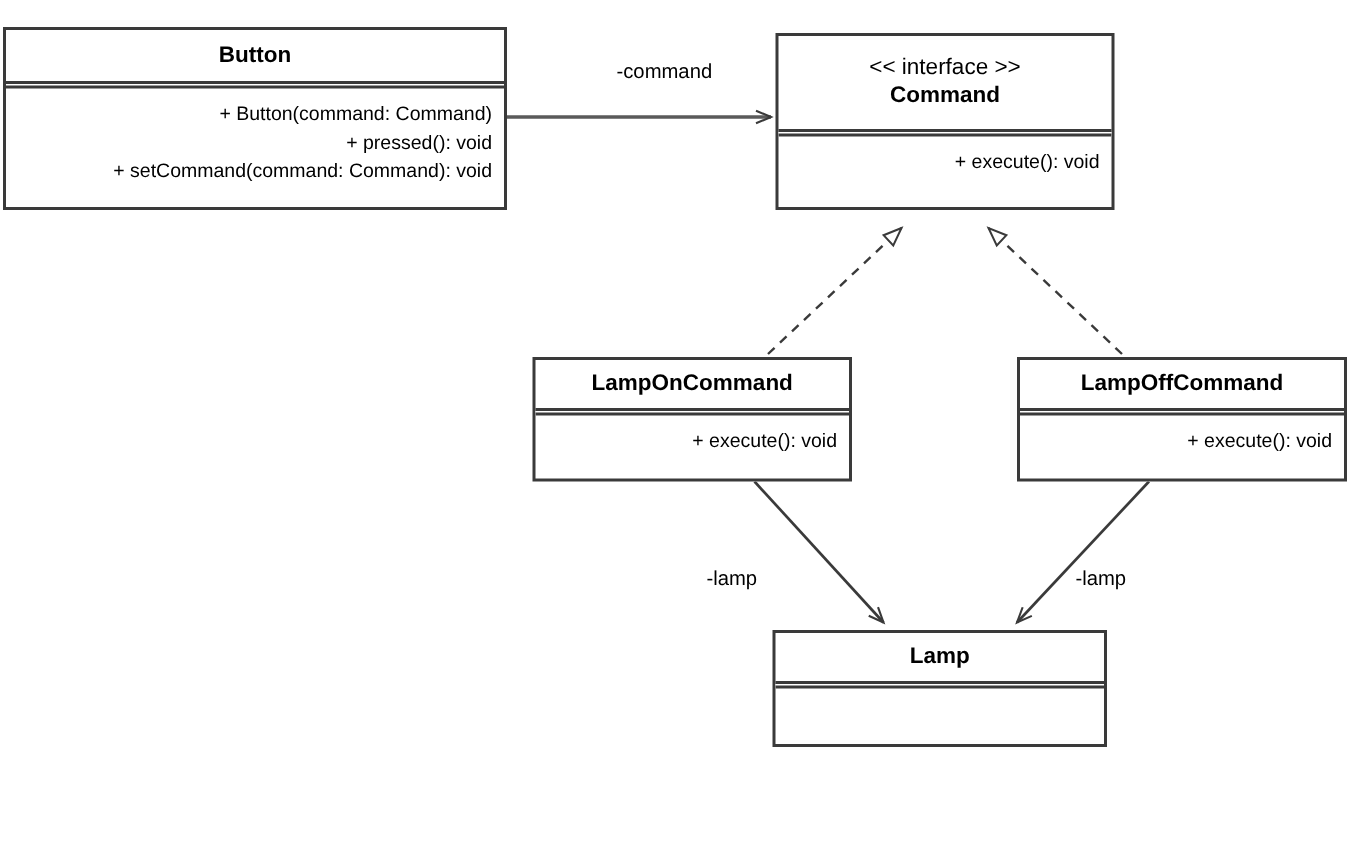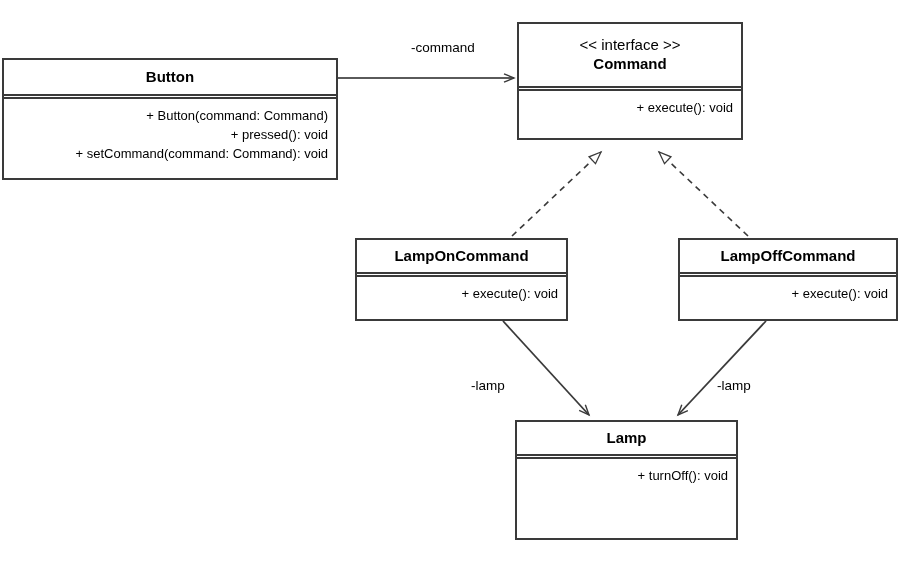--- a/index.html
+++ b/index.html
@@ -95,21 +95,21 @@
 
     <line x1="512" y1="236" x2="601" y2="152" stroke="#3a3a3a" stroke-width="1.6" stroke-dasharray="6,5" marker-end="url(#hollow-triangle)"></line>
 
     <line x1="748" y1="236" x2="659" y2="152" stroke="#3a3a3a" stroke-width="1.6" stroke-dasharray="6,5" marker-end="url(#hollow-triangle)"></line>
 
     <line x1="503" y1="321" x2="589" y2="415" stroke="#3a3a3a" stroke-width="1.8" marker-end="url(#open-arrow)"></line>
 
     <line x1="766" y1="321" x2="678" y2="415" stroke="#3a3a3a" stroke-width="1.8" marker-end="url(#open-arrow)"></line>
   </svg>
 
-  <div class="uml-class" style="left:2px; top:18px; width:336px; height:122px;margin-top:40px;">
+  <div class="uml-class" style="left:2px; top:18px; width:336px; height:122px;">
     <div class="uml-header" style="height:36px;">
       <span>Button</span>
     </div>
     <div class="uml-spacer"></div>
     <div class="uml-members">
       <div class="member-line">+ Button(command: Command)</div>
       <div class="member-line">+ pressed(): void</div>
       <div class="member-line">+ setCommand(command: Command): void</div>
     </div>
   </div>
@@ -138,27 +138,26 @@
   <div class="uml-class" style="left:678px; top:238px; width:220px; height:83px;">
     <div class="uml-header" style="height:34px;">
       <span>LampOffCommand</span>
     </div>
     <div class="uml-spacer"></div>
     <div class="uml-members">
       <div class="member-line">+ execute(): void</div>
     </div>
   </div>
 
-  <div class="uml-class" style="left:515px; top:420px; width:223px; height:120px;">
+  <div class="uml-class" style="left:515px; top:420px; width:223px; height:78px;">
     <div class="uml-header" style="height:34px;">
       <span>Lamp</span>
     </div>
     <div class="uml-spacer"></div>
     <div class="uml-members">
-      <div class="member-line">+ turnOff(): void</div>
     </div>
   </div>
 
   <div class="edge-label" style="left:411px; top:40px;">-command</div>
   <div class="edge-label" style="left:471px; top:378px;">-lamp</div>
   <div class="edge-label" style="left:717px; top:378px;">-lamp</div>
 
 </div>
 
 </body></html>

